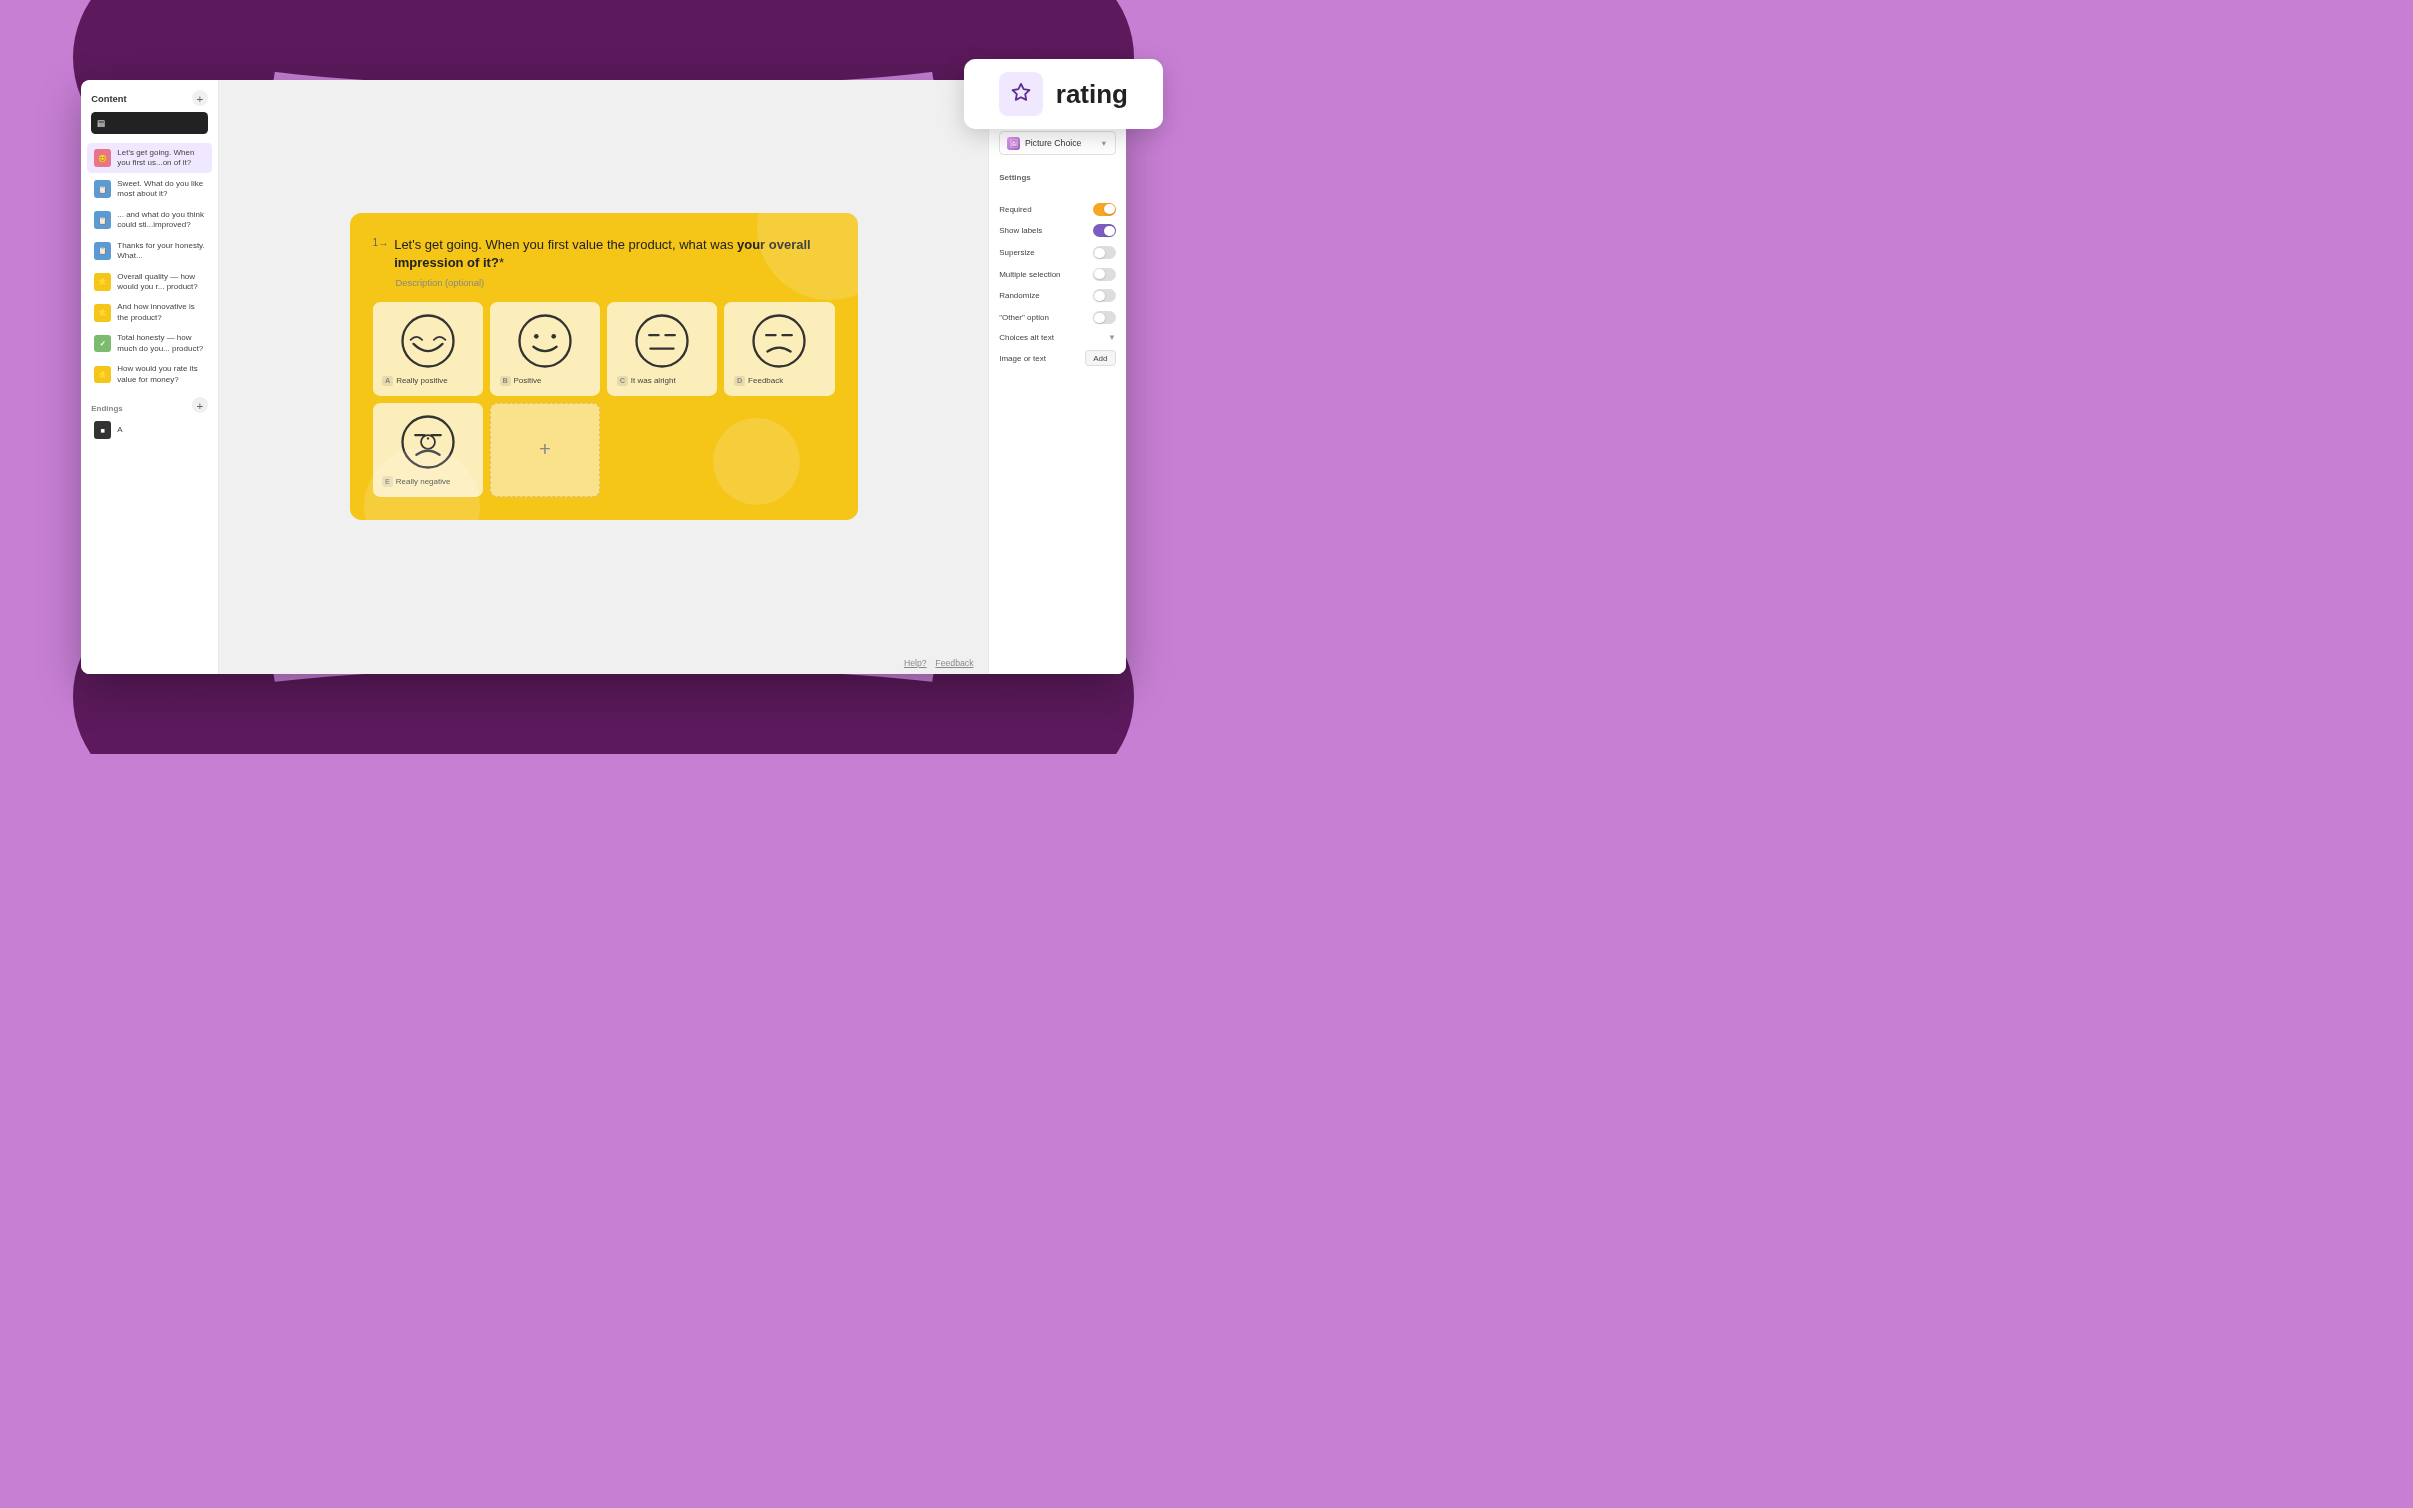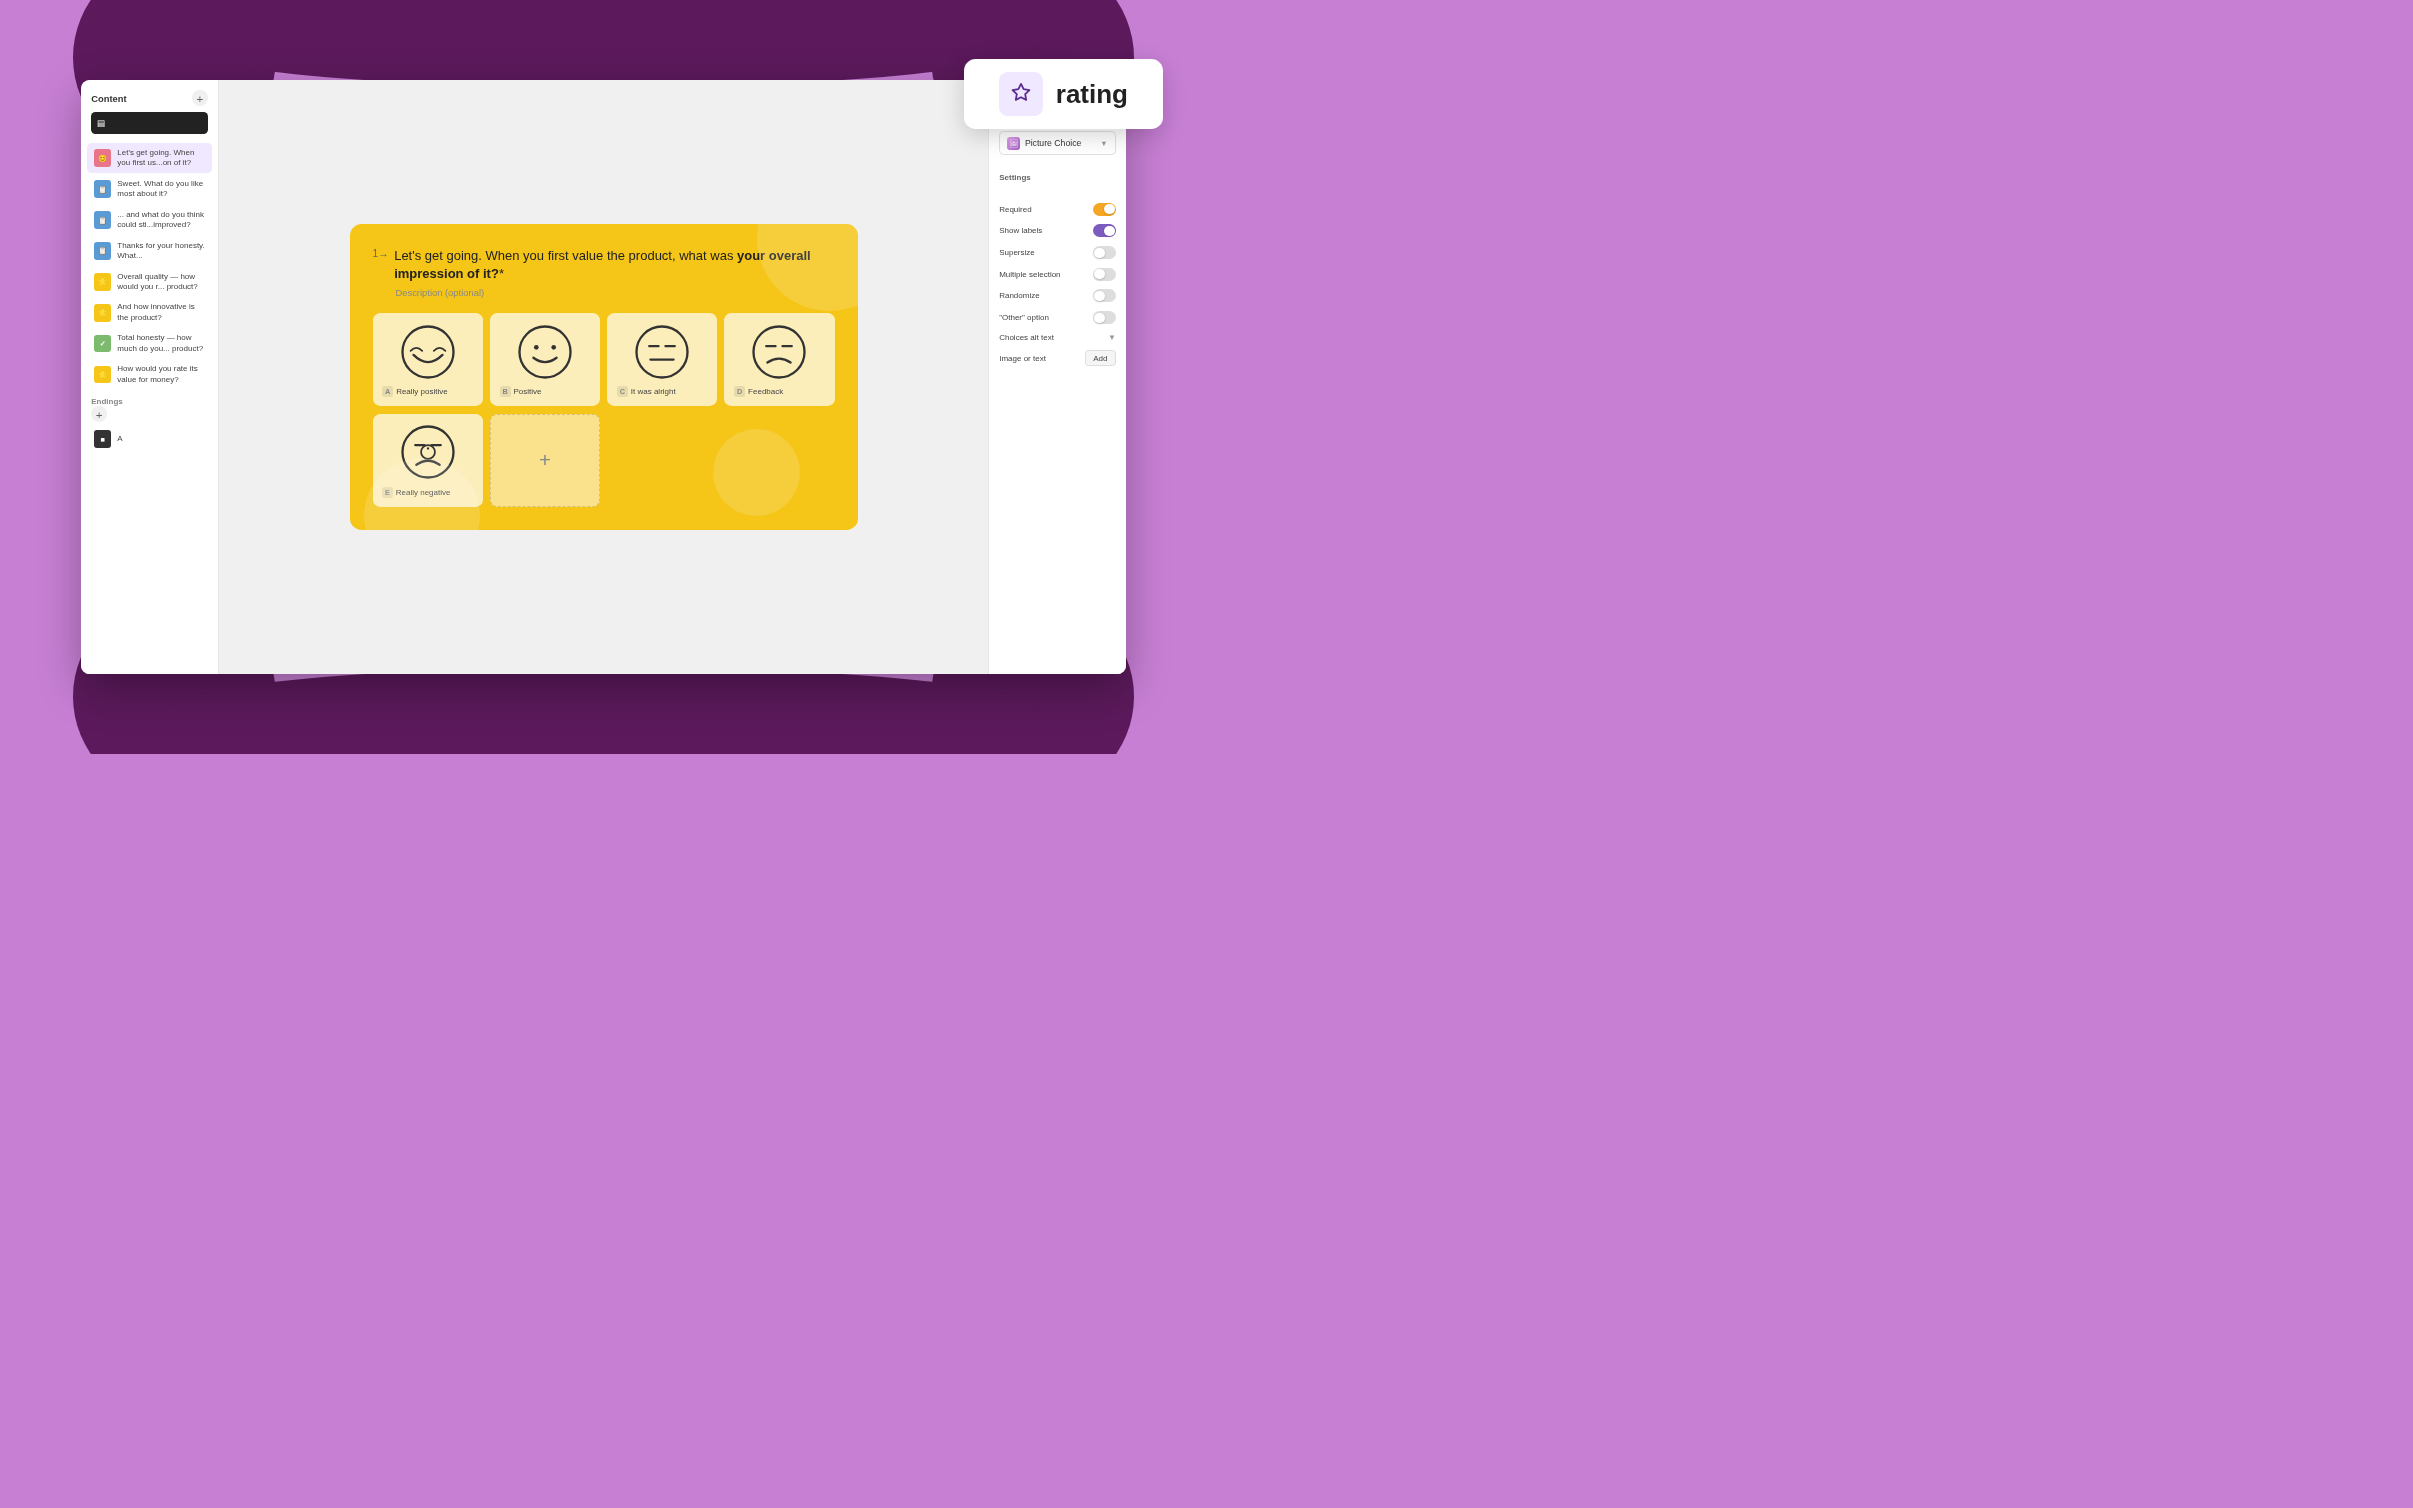--- a/index.html
+++ b/index.html
@@ -142,23 +142,22 @@
       color: #444;
       line-height: 1.3;
     }
 
     .section-divider {
       padding: 7.3px 10.2px 2.9px;
       font-size: 8px;
       font-weight: 600;
       color: #888;
       display: flex;
-      align-items: flex-start;
+      align-items: flex-end;
       justify-content: space-between;
-      flex-direction: column;
     }
 
     .ending-item {
       display: flex;
       align-items: center;
       padding: 4.4px 7.3px;
       cursor: pointer;
       border-radius: 4.4px;
       margin: 0.7px 5.8px;
       gap: 5.8px;
@@ -678,20 +677,24 @@
             </div>
 
             <div></div>
             <div></div>
 
           </div>
 
         </div>
       </div>
 
+      <div class="canvas-footer">
+        <span class="footer-link">Help?</span>
+        <span class="footer-link">Feedback</span>
+      </div>
     </div>
 
     <div class="right-panel">
 
       <div class="panel-tabs">
         <div class="panel-tab active">Question</div>
       </div>
 
       <div class="panel-section-title">Type</div>
 

